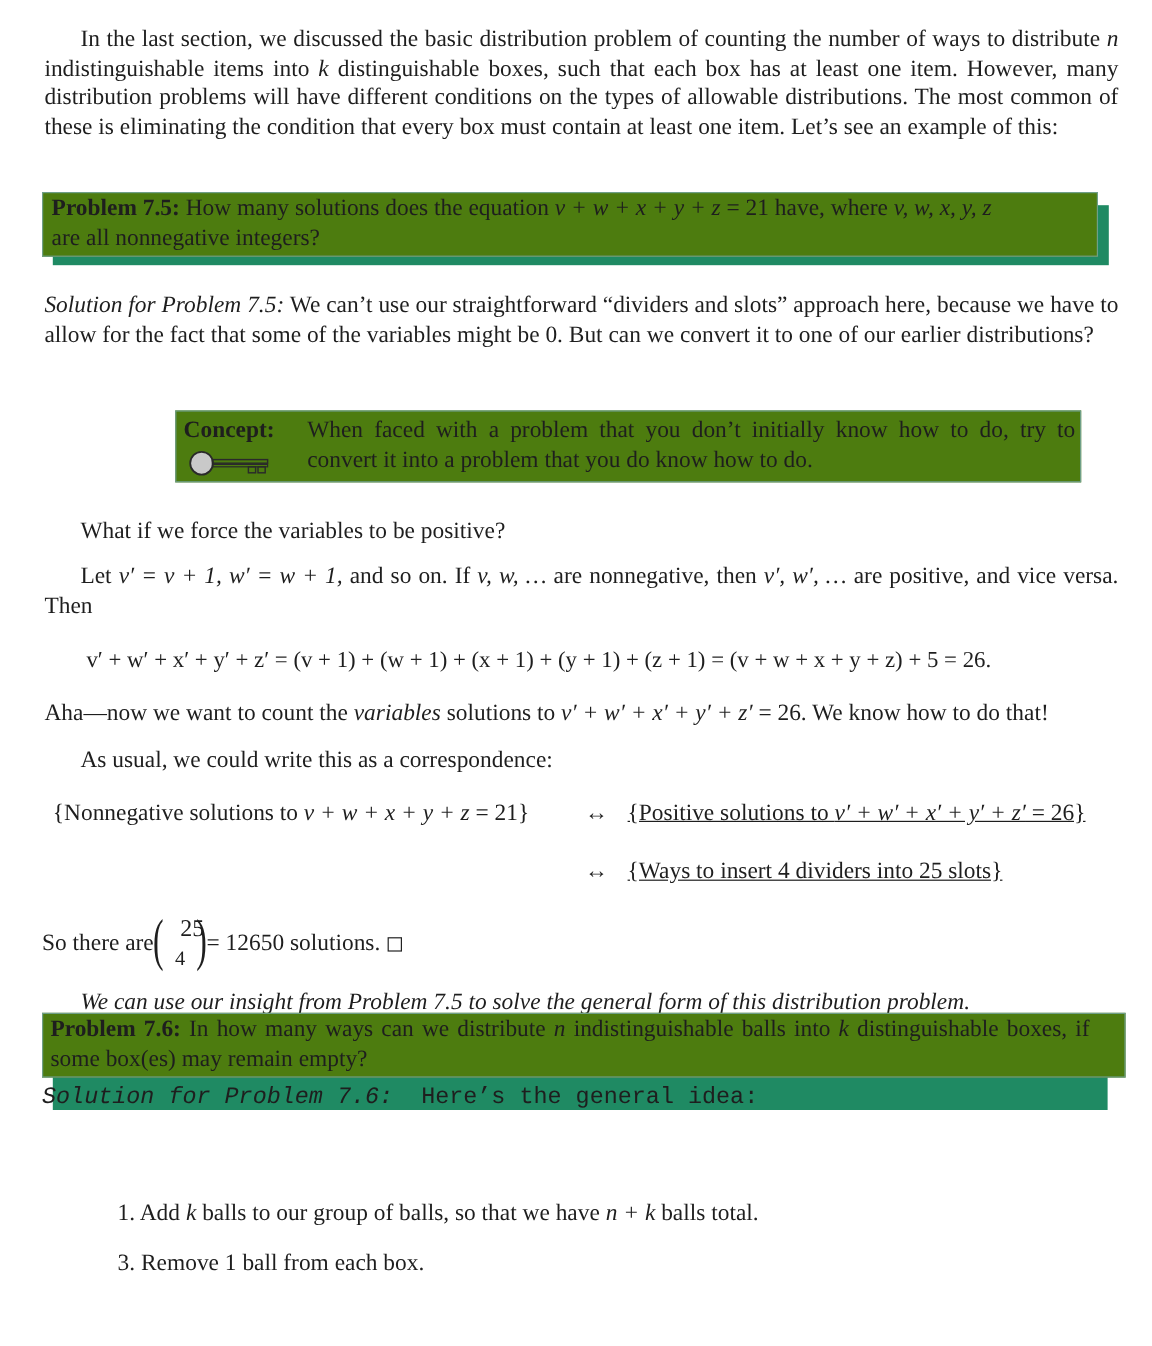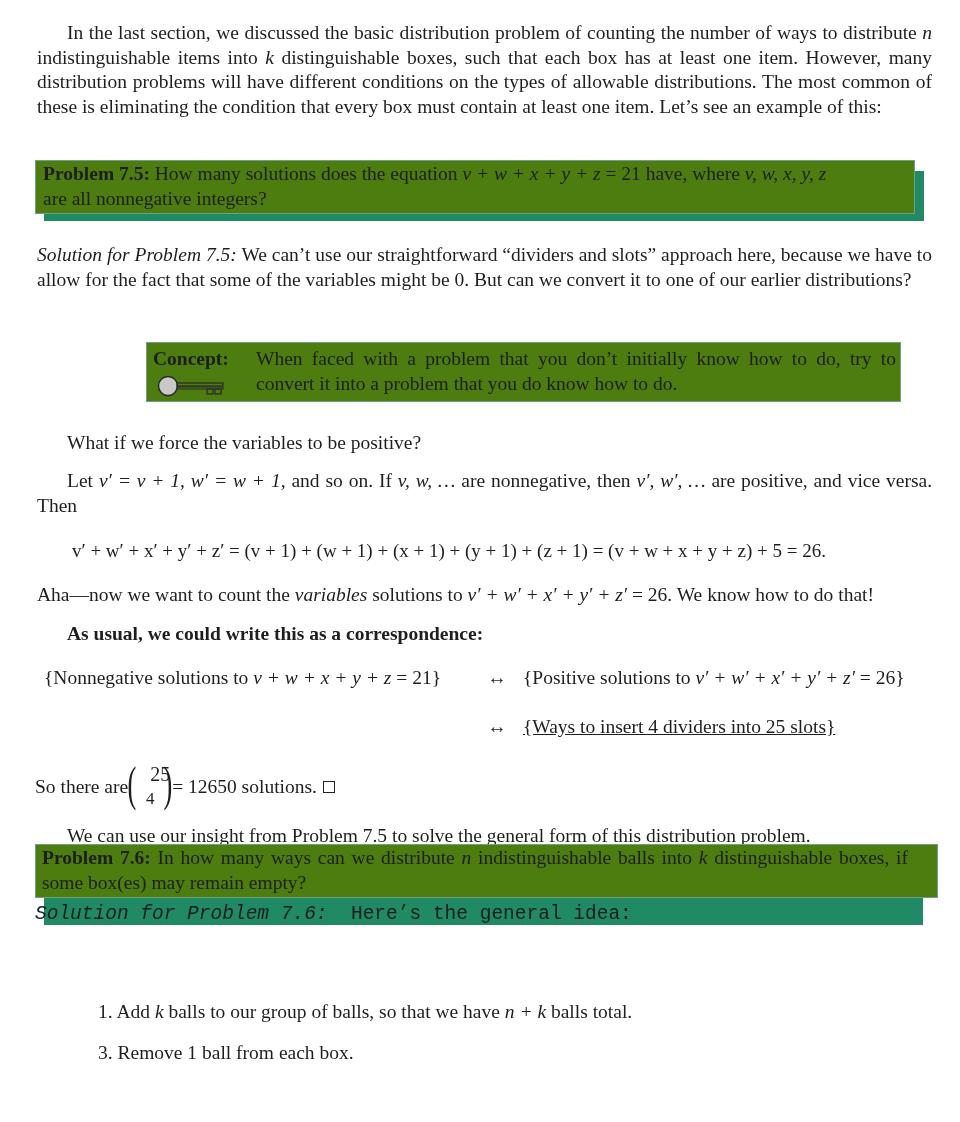--- a/index.html
+++ b/index.html
@@ -56,42 +56,42 @@
 </div>
 
 <div class="abs para indent" style="top:431px;">What if we force the variables to be positive?</div>
 
 <div class="abs para indent" style="top:469px;"><span>Let </span><span class="m">v′ = v + 1, w′ = w + 1,</span><span> and so on. If </span><span class="m">v, w, …</span><span> are nonnegative, then </span><span class="m">v′, w′, …</span><span> are positive, and vice versa. Then</span></div>
 
 <div class="abs" style="left:72px; top:539px; width:840px; font-size:19px; white-space:nowrap;">v′ + w′ + x′ + y′ + z′ = (v + 1) + (w + 1) + (x + 1) + (y + 1) + (z + 1) = (v + w + x + y + z) + 5 = 26.</div>
 
 <div class="abs para" style="top:583px; white-space:nowrap;"><span>Aha—now we want to count the </span><span class="m">variables</span><span> solutions to </span><span class="m">v′ + w′ + x′ + y′ + z′</span><span> = 26. We know how to do that!</span></div>
 
-<div class="abs para indent" style="top:622px;font-weight:bold;">As usual, we could write this as a correspondence:</div>
+<div class="abs para indent" style="top:622px;">As usual, we could write this as a correspondence:</div>
 
 <div class="abs" style="left:44px; top:666px; white-space:nowrap;"><span>{Nonnegative solutions to </span><span class="m">v + w + x + y + z</span><span> = 21}</span></div>
 <div class="abs arrow" style="left:477px; top:666px;">↔</div>
-<div class="abs" style="left:523px; top:666px; white-space:nowrap;"><span>{Positive solutions to </span><span class="m">v′ + w′ + x′ + y′ + z′</span><span> = 26}</span></div>
+<div class="abs" style="left:523px; top:666px; white-space:nowrap;text-decoration:underline;"><span>{Positive solutions to </span><span class="m">v′ + w′ + x′ + y′ + z′</span><span> = 26}</span></div>
 
 <div class="abs arrow" style="left:477px; top:715px;">↔</div>
 <div class="abs" style="left:523px; top:715px; white-space:nowrap;text-decoration:underline;">{Ways to insert 4 dividers into 25 slots}</div>
 
 <div class="abs" style="left:35px; top:762px; height:50px; white-space:nowrap; display:flex; align-items:center;">
   <span>So there are </span>
   <span class="binom">
     <span class="paren lp">(</span>
     <span class="top">25</span>
     <span class="bot">4</span>
     <span class="paren rp">)</span>
   </span>
   <span> = 12650 solutions.</span>
   <span class="qed"></span>
 </div>
 
-<div class="abs para indent" style="top:824px;">We can use our insight from Problem 7.5 to solve the general form of this distribution problem.</div>
+<div class="abs para indent" style="top:824px;font-style:italic;">We can use our insight from Problem 7.5 to solve the general form of this distribution problem.</div>
 
 <div class="shadow" style="left:44px; top:875px; width:879px; height:50px;"></div>
 <div class="box" style="left:35px; top:844px; width:877px; height:52px;padding-left:24px;">
   <div style="position:absolute; left:6px; top:1px; width:866px; text-align:justify;"><span class="prob-label">Problem 7.6:</span><span>  In how many ways can we distribute </span><span class="m">n</span><span> indistinguishable balls into </span><span class="m">k</span><span> distinguishable boxes, if some box(es) may remain empty?</span></div>
 </div>
 
 <div class="abs" style="left:35px; top:902px;font-family:Liberation Mono, monospace;"><span class="m">Solution for Problem 7.6:</span><span style="white-space:pre;">  Here’s the general idea:</span></div>
 
 <div class="abs" style="left:60px; top:1000px; width:860px;margin-left:38px;">
   <ol class="steps">

